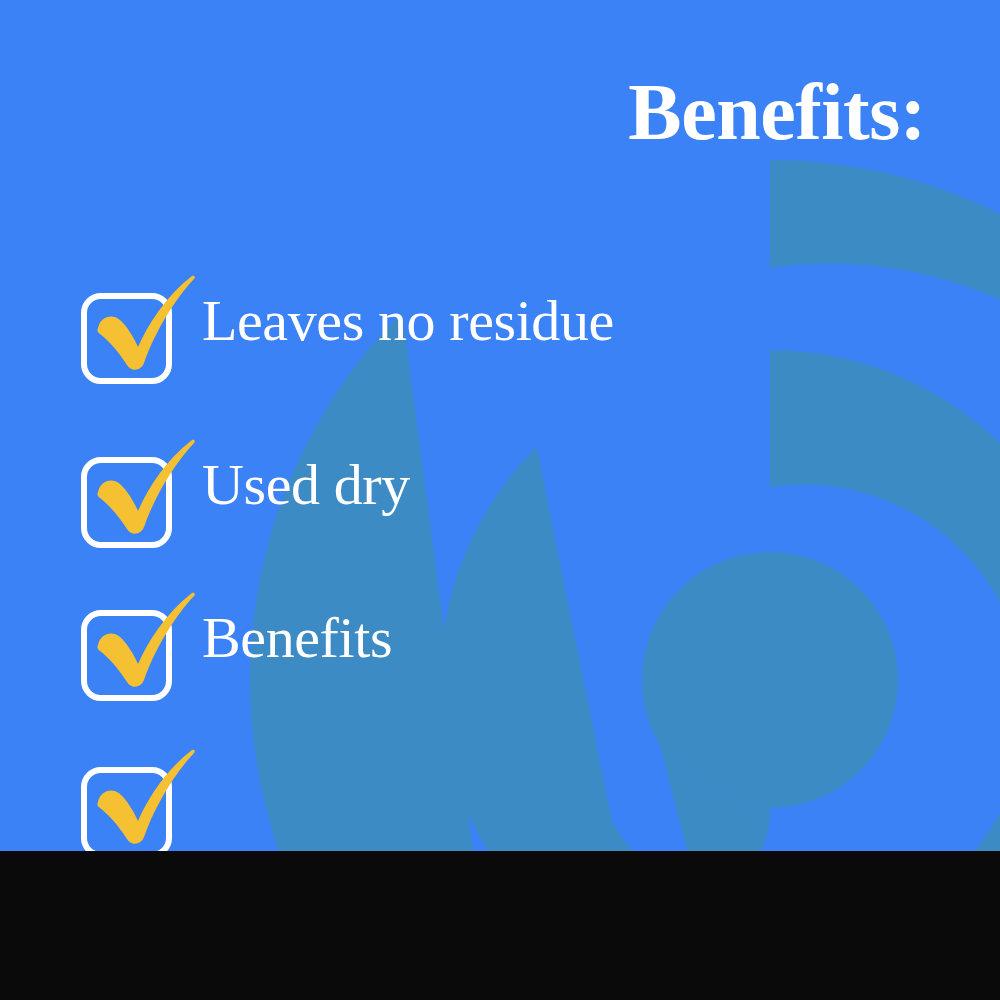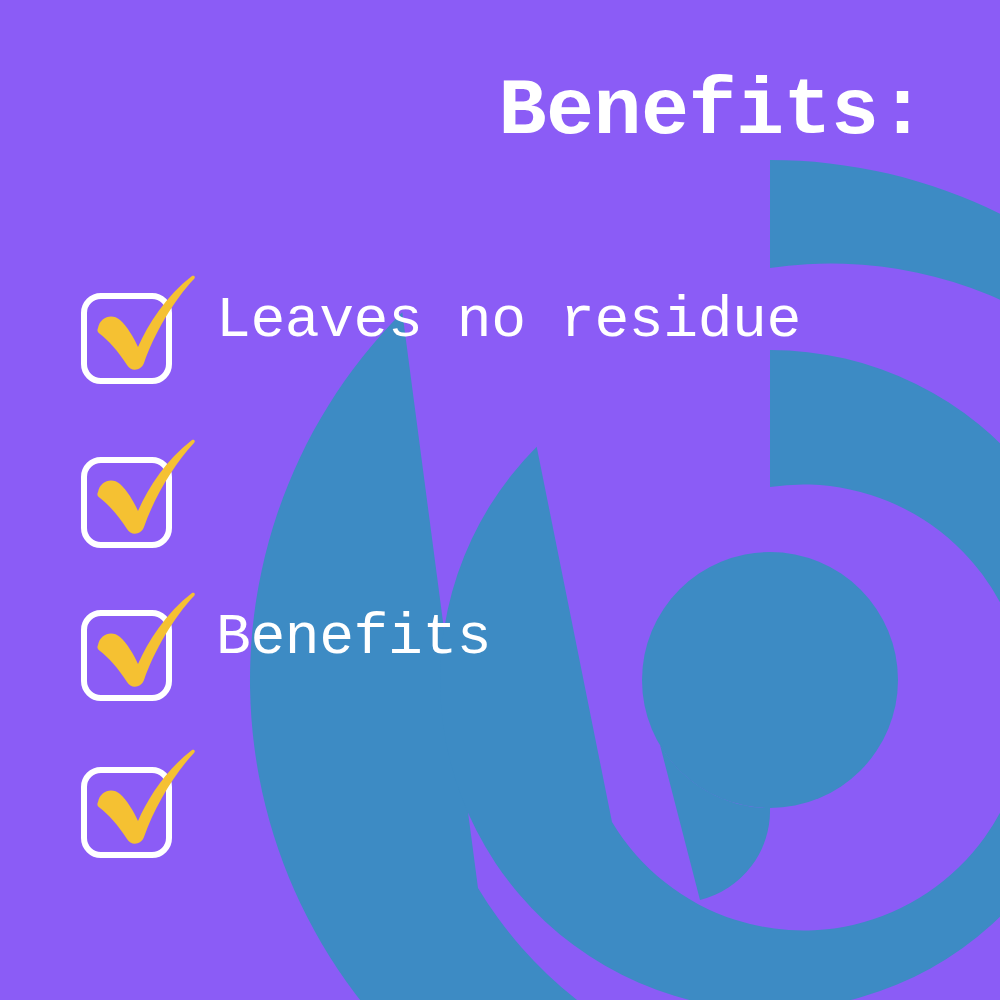--- a/index.html
+++ b/index.html
@@ -4,24 +4,24 @@
 <title>Benefits</title>
 <style>
   html, body {
     margin: 0;
     padding: 0;
     background: #0a0a0a;
   }
   #stage {
     position: relative;
     width: 1000px;
-    height: 1000px;
+    height: 851px;
     overflow: hidden;
-    font-family: Liberation Mono, monospace;
-    background: #8b5cf6;
+    font-family: Liberation Serif, serif;
+    background: #3b82f6;
   }
 
   
   #swirl-bg {
     position: absolute;
     inset: 0;
     width: 1000px;
     height: 1000px;
     display: block;
   }
@@ -73,21 +73,21 @@
   }
 
   .benefit-label {
     color: #ffffff;
     font-size: 58px;
     line-height: 62px;
     font-weight: 400;
     letter-spacing: -0.4px;
     white-space: pre-line;
     padding-top: 22px;
-    margin-left: 16px;
+    margin-left: 2px;
     max-width: 740px;
   }
   .benefit-item[data-row="3"] .benefit-label {
     padding-top: 24px;
   }
 </style>
 </head>
 <body>
 
 <div id="stage">
@@ -153,20 +153,21 @@
                    C 20 49, 32 45, 40 52
                    C 47 58, 54 70, 58 79
                    C 68 56, 86 28, 112 8
                    C 114 7, 116 9, 114 11
                    C 94 32, 74 66, 64 95
                    C 61 103, 51 104, 47 97
                    C 39 84, 27 71, 20 66
                    C 17 64, 17 62, 18 60 Z" fill="#f5c132"></path>
         </svg>
       </span>
+      <span class="benefit-label">Used dry</span>
     </li>
 
     <li class="benefit-item" data-row="2">
       <span class="check-icon">
         <svg viewBox="0 0 120 118" width="120" height="118" aria-hidden="true">
           <rect x="4" y="28" width="85" height="85" rx="17" ry="17" fill="none" stroke="#ffffff" stroke-width="6"></rect>
           <path d="M 18 60
                    C 20 49, 32 45, 40 52
                    C 47 58, 54 70, 58 79
                    C 68 56, 86 28, 112 8

